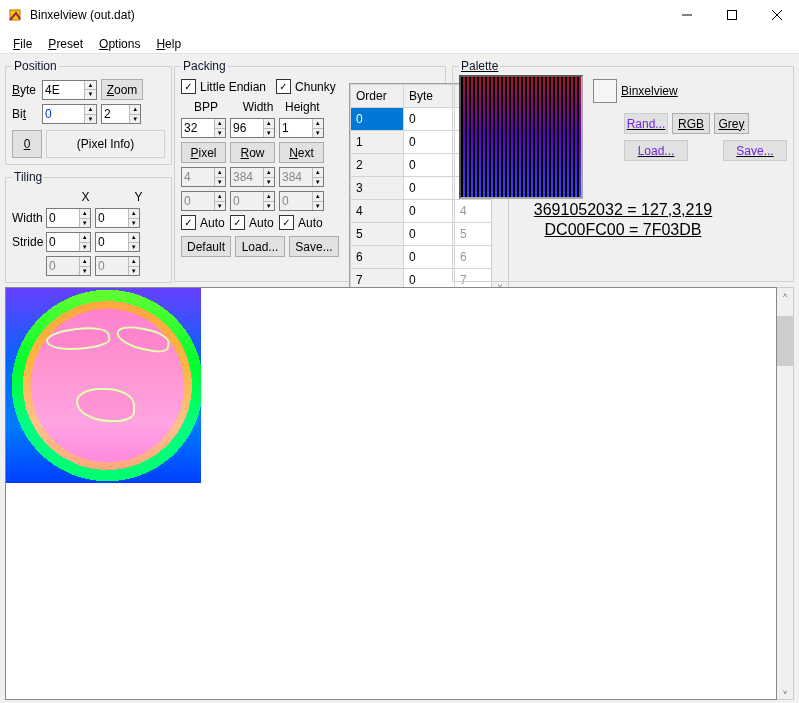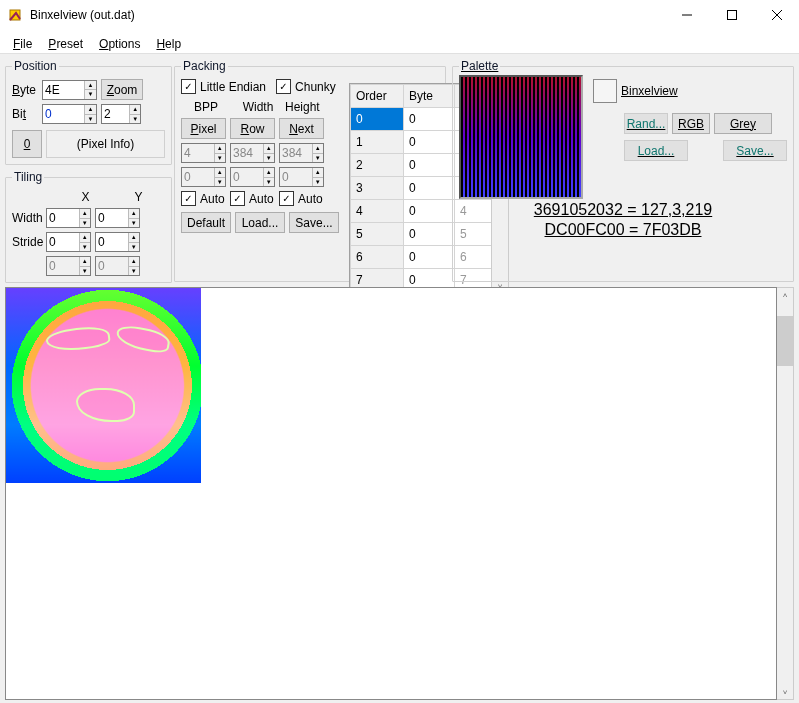--- a/index.html
+++ b/index.html
@@ -107,21 +107,21 @@
   .btn{
     height:22px;
     background:#e1e1e1;
     border:1px solid #adadad;
     font-size:12px;
     padding:0 8px;
     box-sizing:border-box;
     display:inline-flex; align-items:center; justify-content:center;
     cursor:default;
   }
-  .btn.disabled{ color:#0f766e; border-color:#ccc;margin-left:31px;}
+  .btn.disabled{ color:#6d28d9; border-color:#ccc;margin-left:31px;}
   .btn .u{text-decoration:underline;}
   .btn.small{height:21px; padding:0 6px;}
 
   .chk{display:inline-flex; align-items:center; gap:4px;}
   .chk .box{
     width:13px;height:13px;border:1px solid #333; background:#fff;
     display:flex;align-items:center;justify-content:center;font-size:10px;line-height:1;
   }
 
   
@@ -380,20 +380,43 @@
             <span>Chunky</span>
           </label>
       </div>
 
       <div class="row" style="gap:0;margin-top:6px">
         <span class="lbl" style="width:50px;text-align:center">BPP</span>
         <span class="lbl" style="width:54px;text-align:center">Width</span>
         <span class="lbl" style="width:54px;">Height</span>
       </div>
       <div class="row">
+        <span class="num-input num45">
+            <input value="32" style="">
+            <span class="spin">
+              <span class="sb">▲</span>
+              <span class="sb">▼</span>
+            </span>
+          </span>
+        <span class="num-input num45">
+            <input value="96" style="">
+            <span class="spin">
+              <span class="sb">▲</span>
+              <span class="sb">▼</span>
+            </span>
+          </span>
+        <span class="num-input num45">
+            <input value="1" style="">
+            <span class="spin">
+              <span class="sb">▲</span>
+              <span class="sb">▼</span>
+            </span>
+          </span>
+      </div>
+      <div class="row">
         <span class="btn small" style="width:45px"><span class="u">P</span>ixel</span>
         <span class="btn small" style="width:45px"><span class="u">R</span>ow</span>
         <span class="btn small" style="width:45px"><span class="u">N</span>ext</span>
       </div>
       <div class="row">
         <span class="num-input num45 ro">
             <input readonly="" value="4" style="">
             <span class="spin">
               <span class="sb">▲</span>
               <span class="sb">▼</span>
@@ -521,21 +544,21 @@
           <div class="stripes"></div>
         </div>
         <div style="flex:1">
           <div class="row">
             <span class="bg-swatch"></span>
             <span class="lbl">Binxelview</span>
           </div>
           <div class="row" style="margin-top:10px">
             <span class="btn small disabled" style="width:44px">Rand...</span>
             <span class="btn small" style="width:38px">RGB</span>
-            <span class="btn small" style="width:58px">Grey</span>
+            <span class="btn small" style="width:35px">Grey</span>
           </div>
           <div class="row" style="margin-top:6px">
             <span class="btn small disabled" style="width:64px">Load...</span>
             <span class="btn small disabled" style="width:64px">Save...</span>
           </div>
         </div>
       </div>
       <div class="pal-info">3691052032 = 127,3,219</div>
       <div class="pal-info">DC00FC00 = 7F03DB</div>
     </fieldset>

